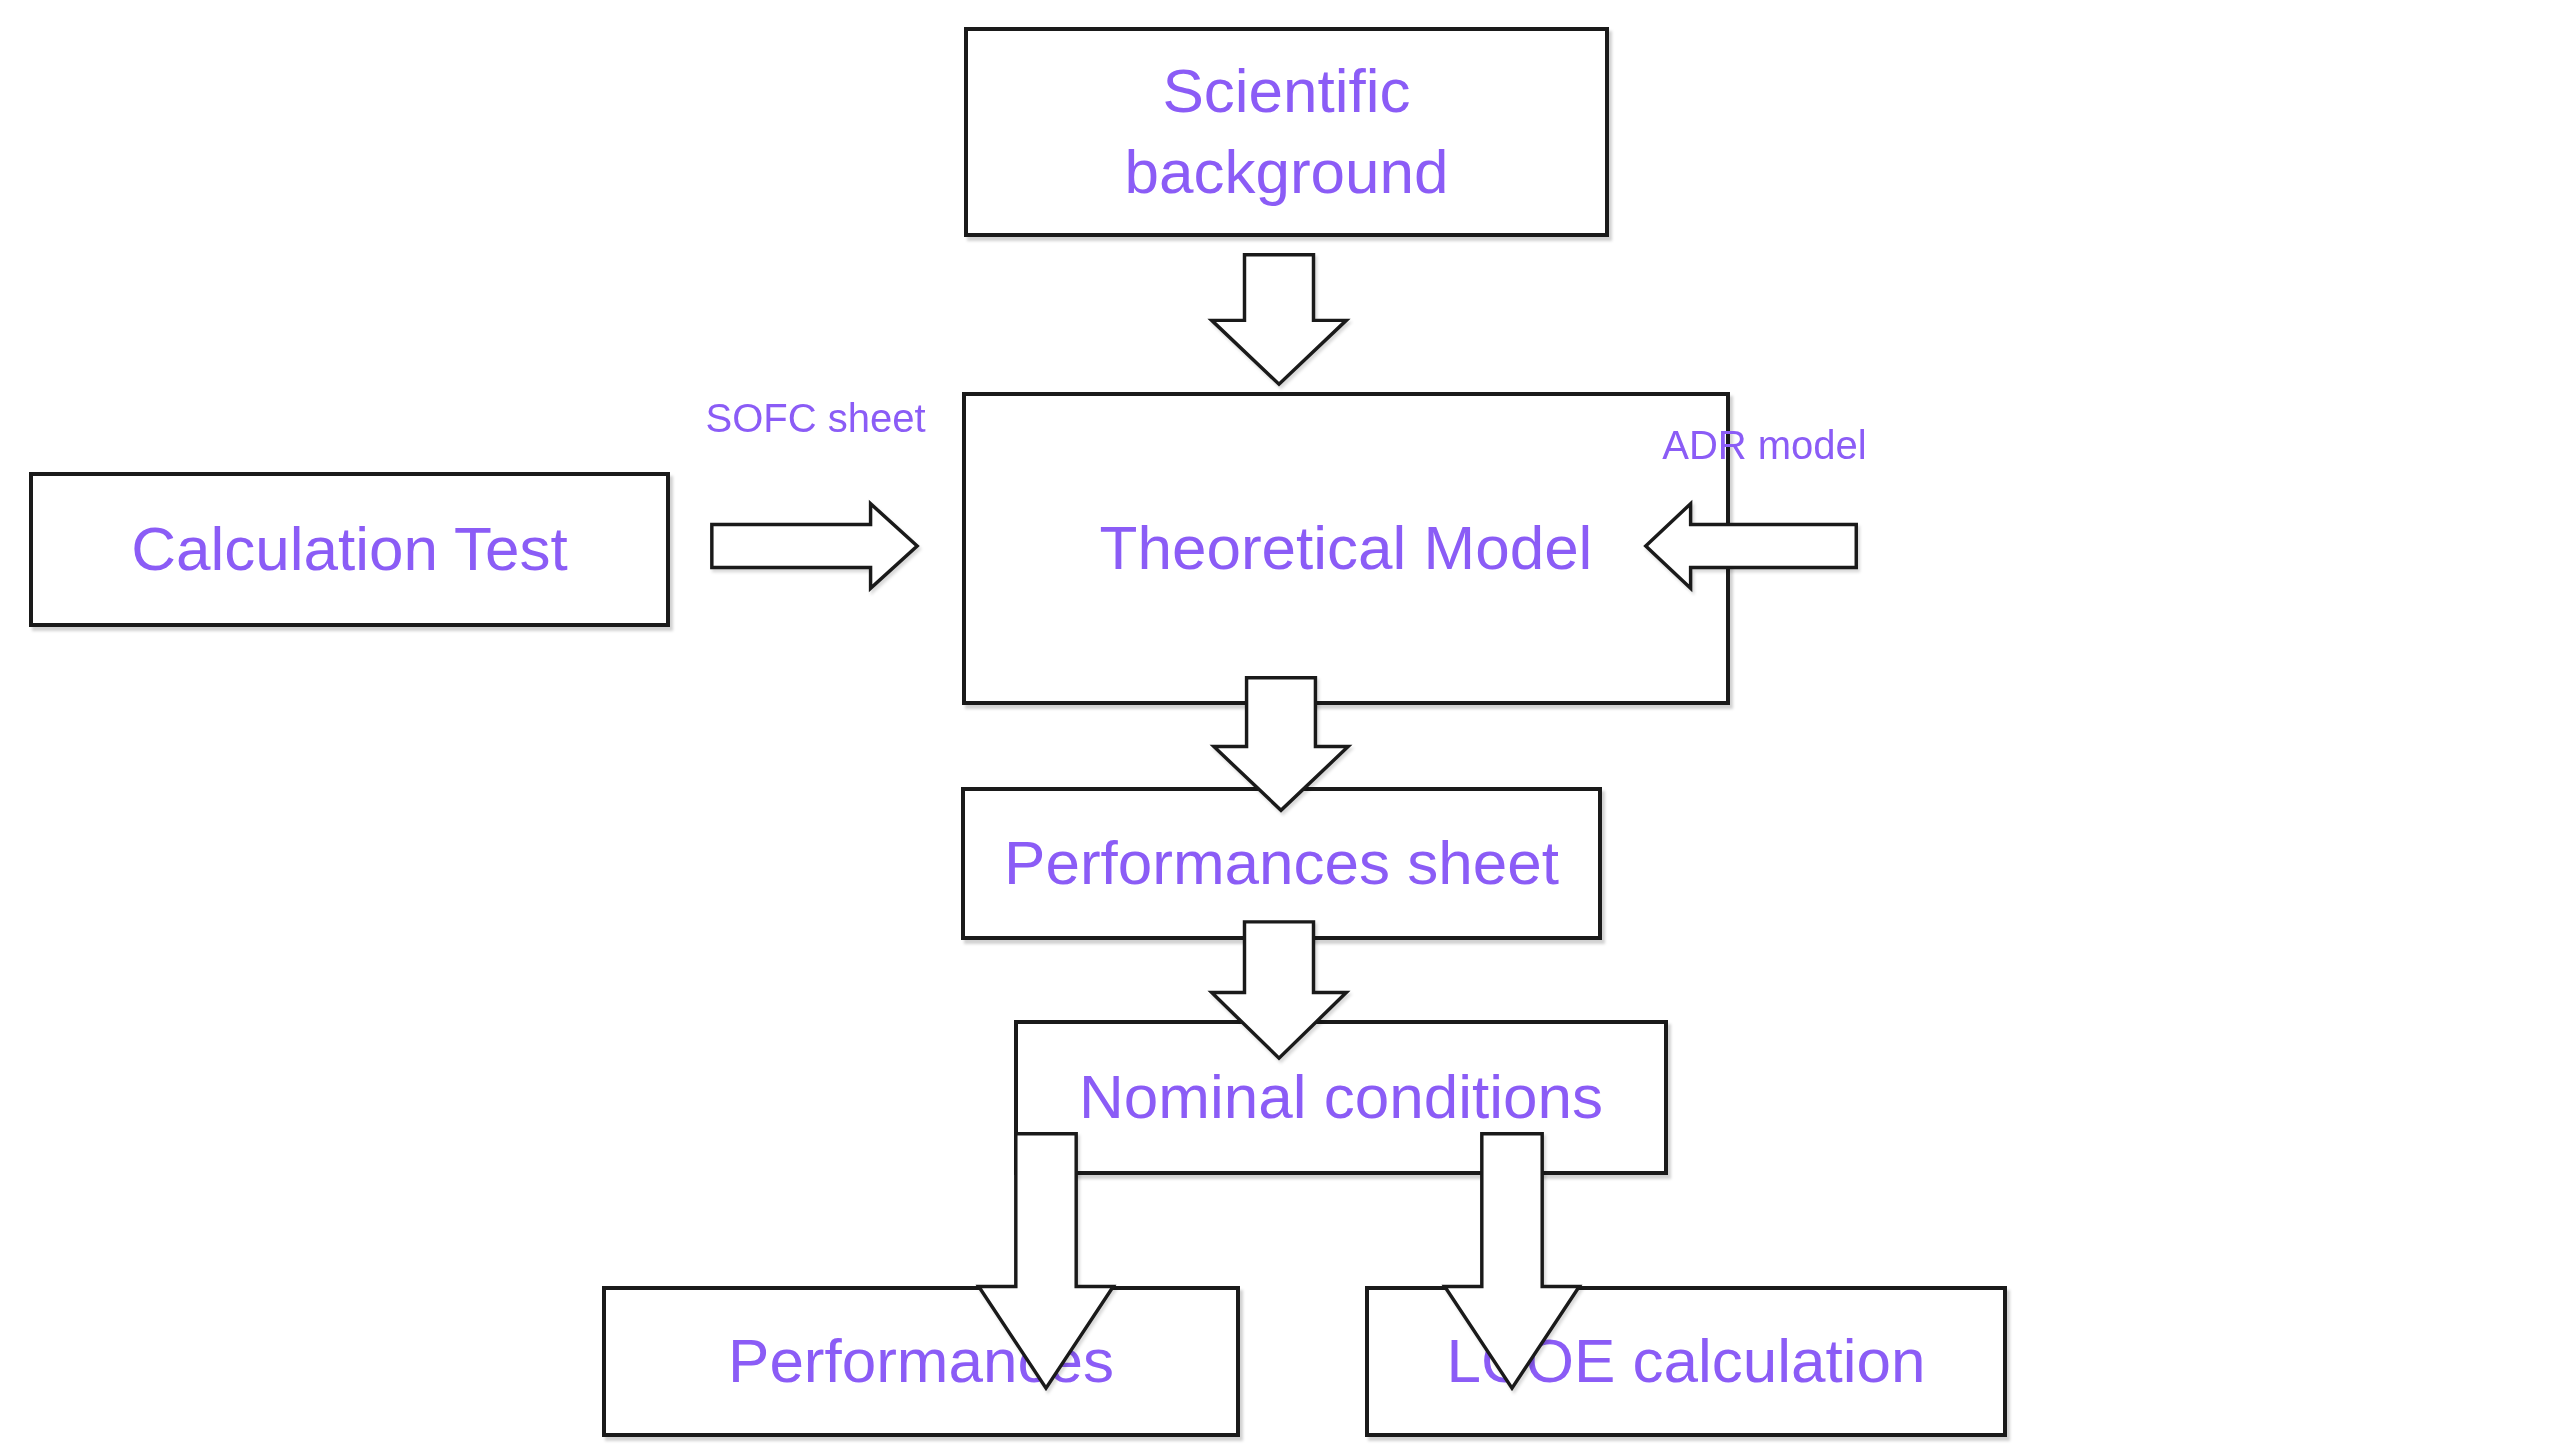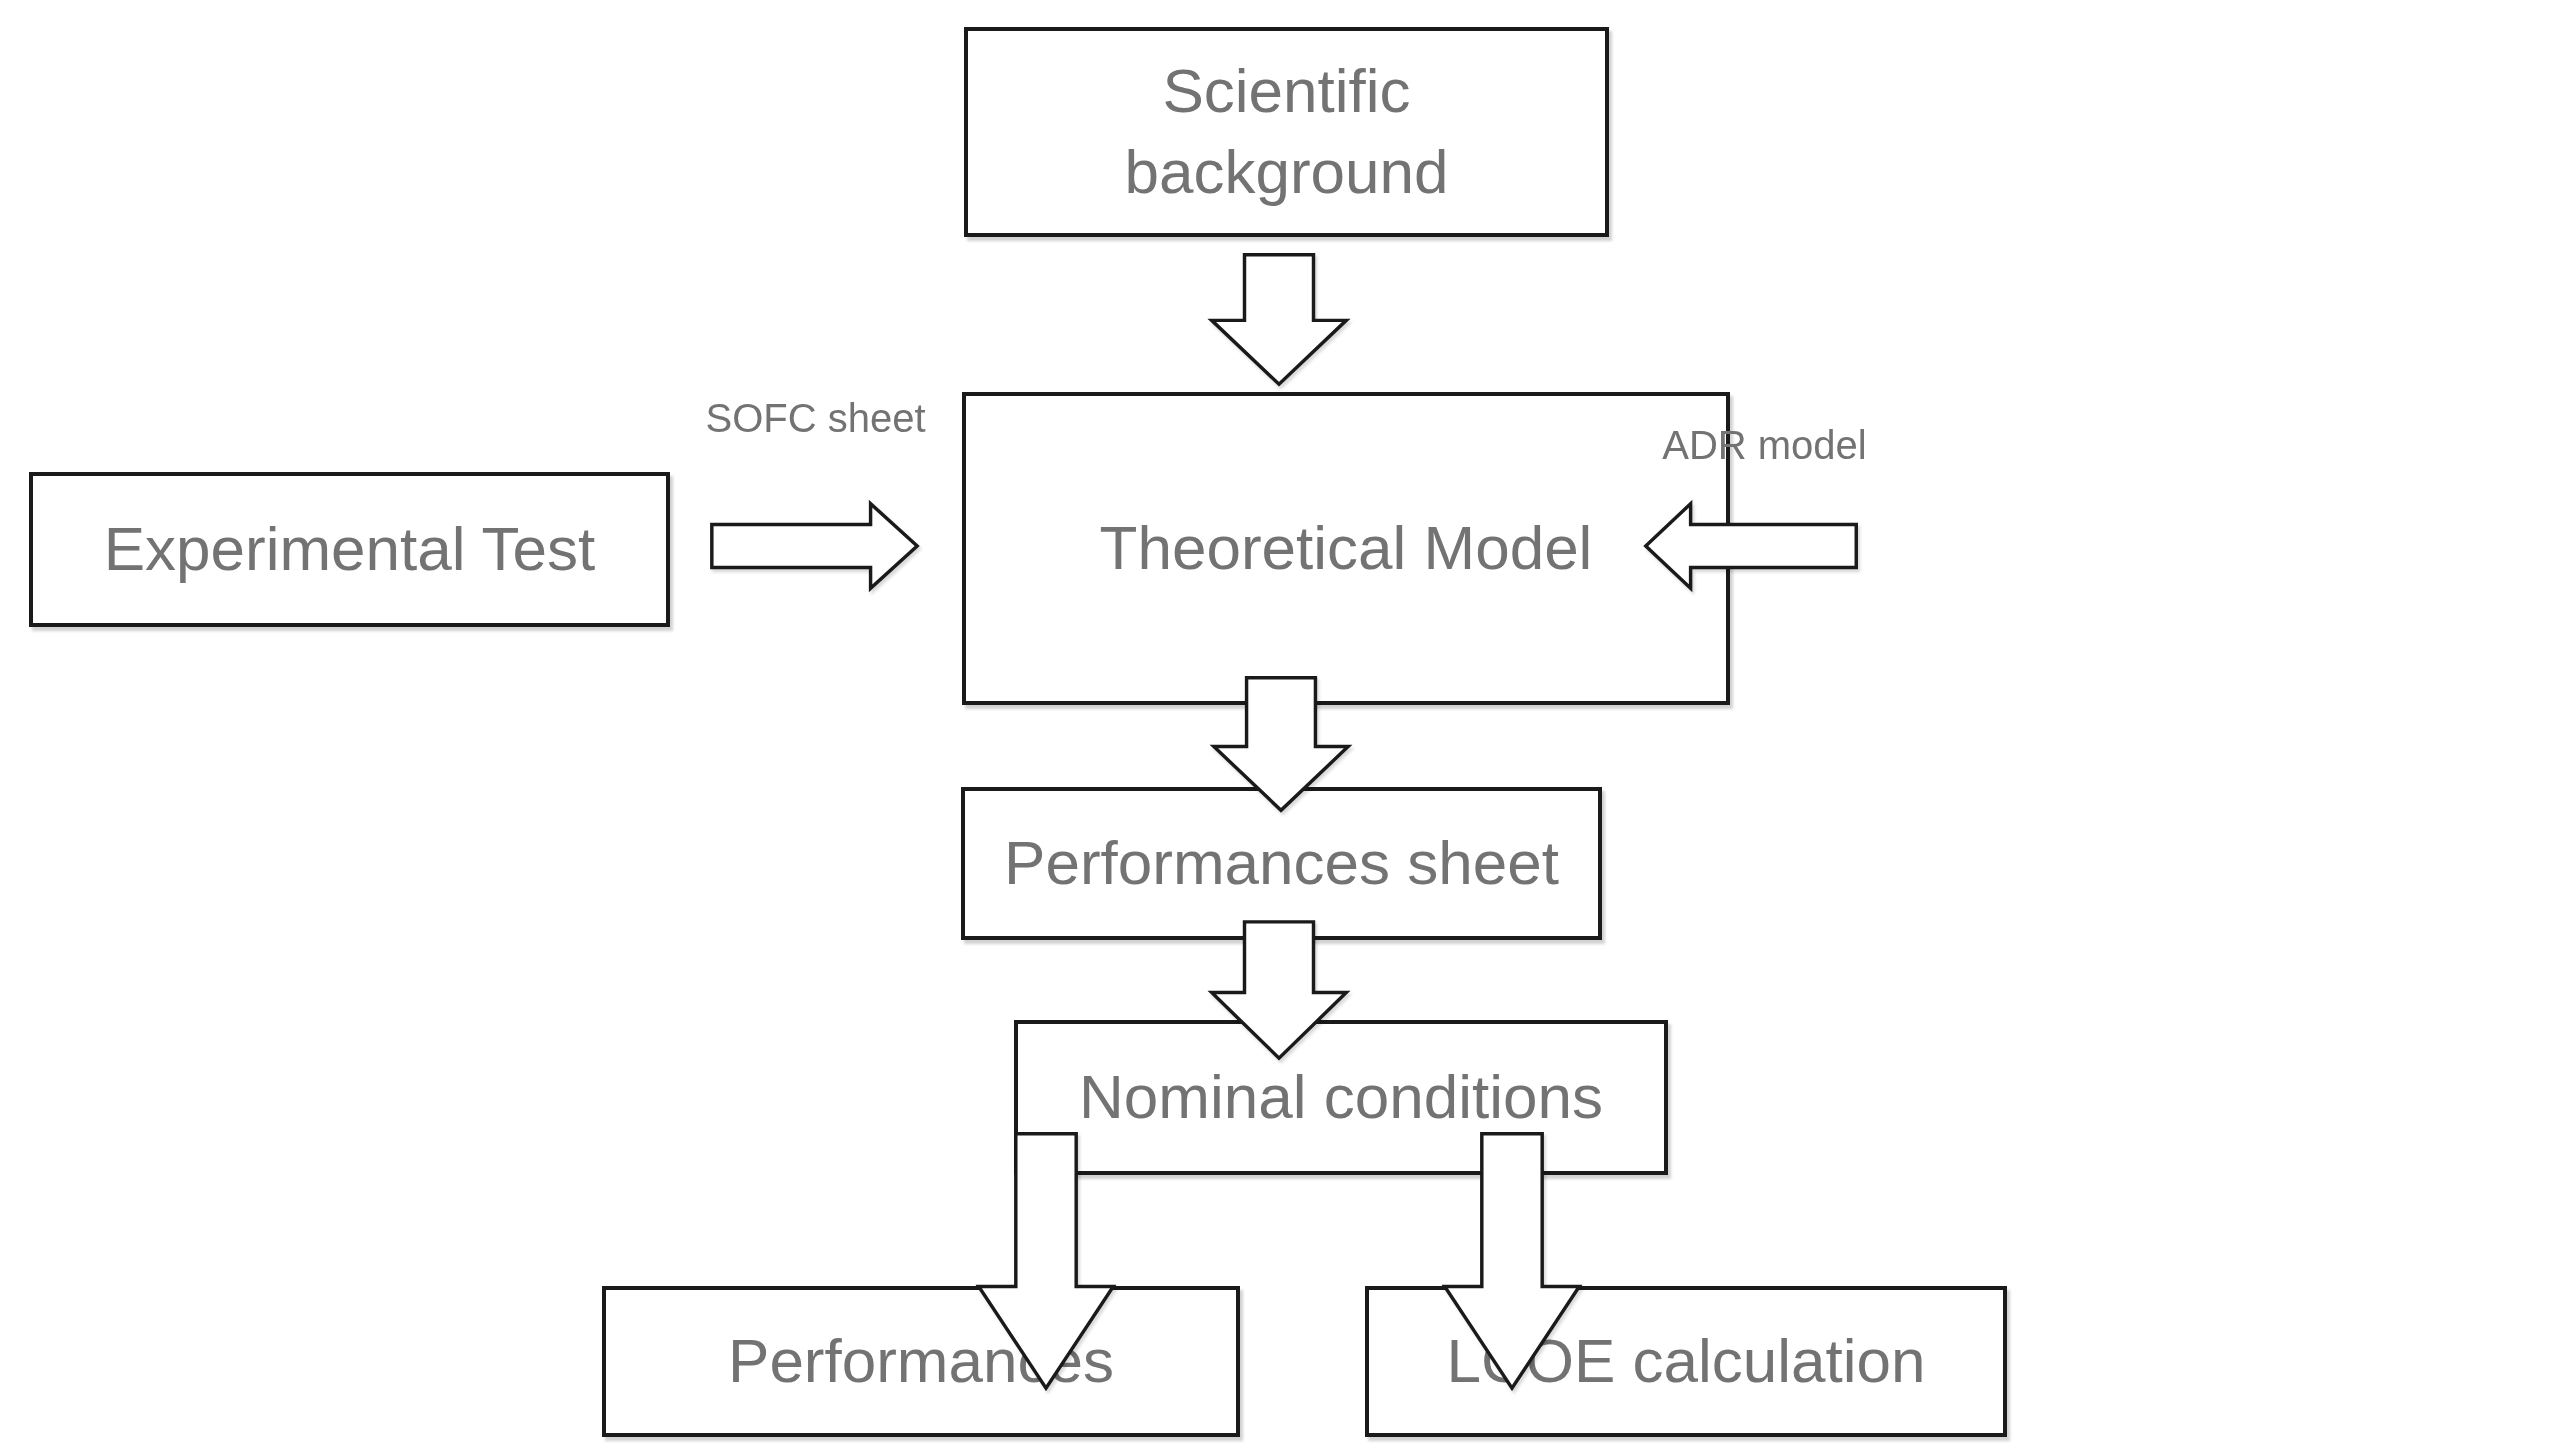--- a/index.html
+++ b/index.html
@@ -6,21 +6,21 @@
     margin: 0;
     padding: 0;
     background: #ffffff;
   }
   #canvas {
     position: relative;
     width: 2576px;
     height: 1446px;
     background: #ffffff;
     font-family: "Liberation Sans", sans-serif;
-    color: #737373;
+    color: #8b5cf6;
     overflow: hidden;
   }
   .box {
     position: absolute;
     background: #ffffff;
     border: 4.3px solid #1a1a1a;
     box-sizing: border-box;
     display: flex;
     align-items: center;
     justify-content: center;
@@ -81,21 +81,21 @@
 
   <div class="box" id="box-scientific">
     <span class="label-inner narrow-wrap">Scientific background</span>
   </div>
 
   <div class="box" id="box-theoretical">
     <span class="label-inner">Theoretical Model</span>
   </div>
 
   <div class="box" id="box-experimental">
-    <span class="label-inner">Experimental Test</span>
+    <span class="label-inner">Calculation Test</span>
   </div>
 
 
   <div class="box" id="box-calculation">
     <span class="label-inner">Performances sheet</span>
   </div>
 
   <div class="box" id="box-nominal">
     <span class="label-inner">Nominal conditions</span>
   </div>

